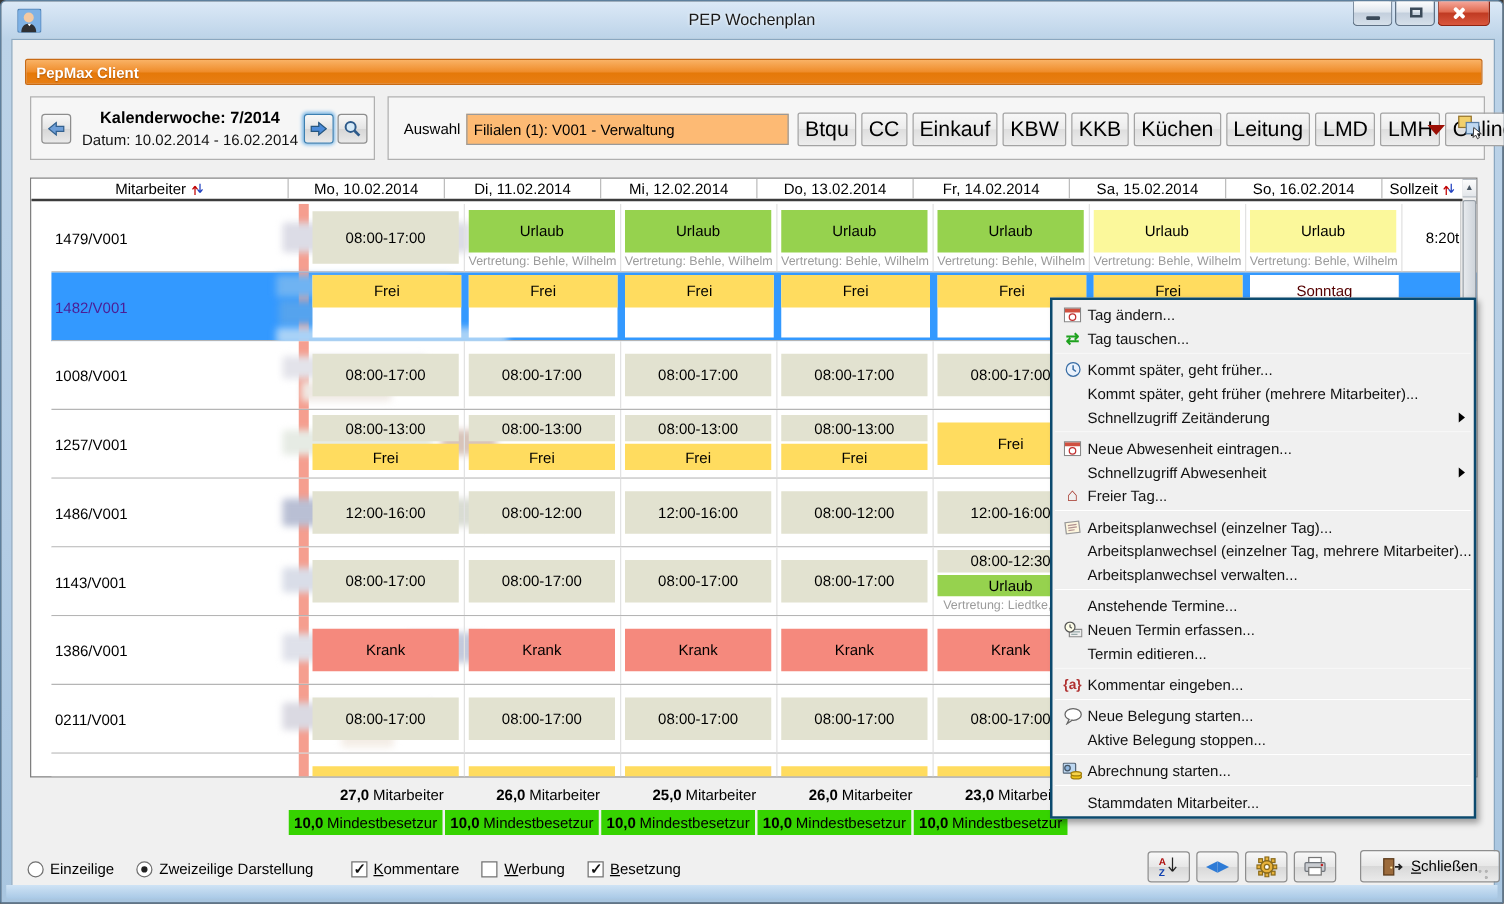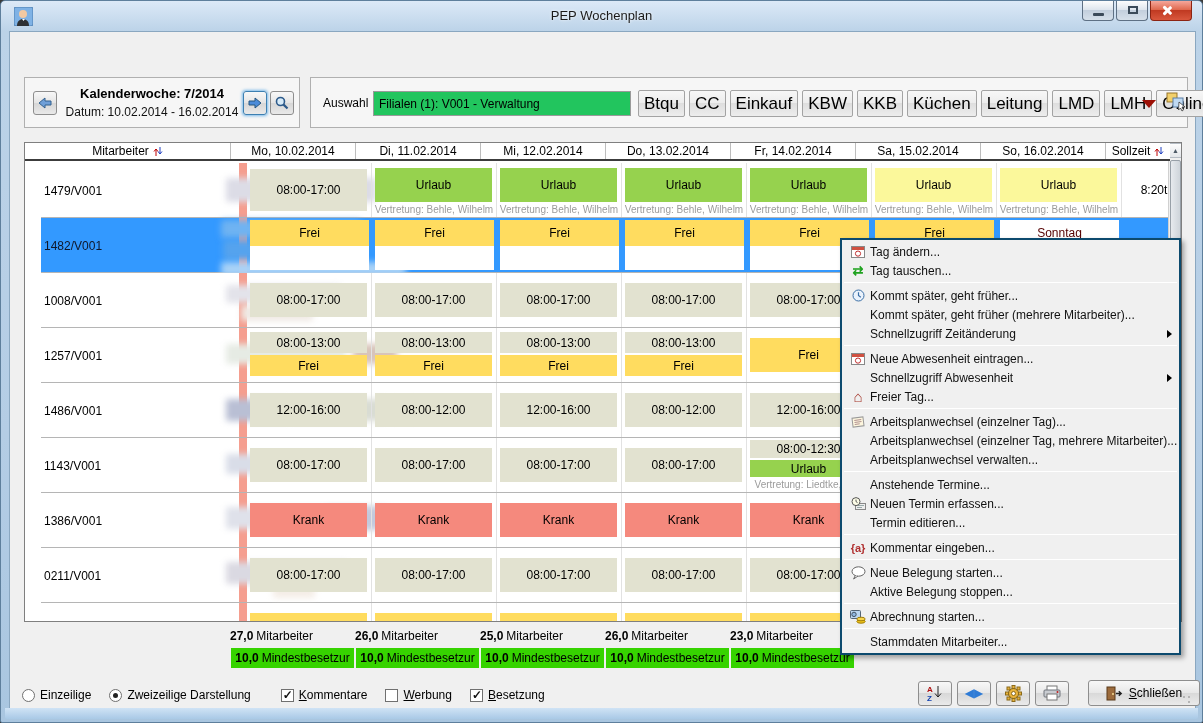--- a/index.html
+++ b/index.html
@@ -39,21 +39,21 @@
   .kw-date { position:absolute; left:38px; top:27px; width:178px; text-align:center; font-size:12px; color:#111; }
   .nav-btn { position:absolute; width:24px; height:24px; top:13px; border:1px solid #8e8e8e; border-radius:3px;
     background:linear-gradient(#f8f8f8,#e4e4e4 50%,#d6d6d6 50%,#e9e9e9); display:flex; align-items:center; justify-content:center; }
   .nav-btn.focused { border-color:#3c7fb1; box-shadow:0 0 3px 1px #7ab8e8; }
   .kw-prev { left:8px; } .kw-next { left:218px; } .kw-search { left:245px; }
 
   .sel-box { position:absolute; left:300px; top:45px; width:878px; height:51px;
     background:#f6f6f6; border:1px solid #b0b0b0; }
   .sel-label { position:absolute; left:12px; top:18px; font-size:12px; }
   .sel-input { position:absolute; left:62px; top:13px; width:258px; height:25px; border:1px solid #9a9a9a;
-    font-size:12px; padding:0 5px; font-family:"Liberation Sans",sans-serif; background:#22c55e; }
+    font-size:12px; padding:0 5px; font-family:"Liberation Sans",sans-serif; background:#fdba74; }
   .filter-bar { position:absolute; left:327px; top:12px; width:496px; display:flex; gap:4px; }
   .filter-btn { height:27px; padding:0 5px; font-size:17px; font-family:"Liberation Sans",sans-serif;
     border:1px solid #a3a3a3; border-radius:2px; white-space:nowrap;
     background:linear-gradient(#f7f7f7,#ececec 50%,#dedede 50%,#ededed); }
   .sel-drop { position:absolute; left:831px; top:22px; width:0; height:0;
     border-left:7px solid transparent; border-right:7px solid transparent; border-top:8px solid #9c1006; }
   .sel-copy { position:absolute; left:855px; top:12px; width:22px; height:22px; }
 
   
   .grid { position:absolute; left:14px; top:110px; width:1158px; height:480px;
@@ -61,21 +61,21 @@
   .ghead { position:absolute; left:0; top:0; width:1145px; height:18px; display:flex;
     border-bottom:2px solid #3c3c3c; background:#fff; z-index:2; }
   .ghead .hcell { font-size:12px; text-align:center; line-height:16px; border-right:1px solid #bdbdbd;
     display:flex; align-items:center; justify-content:center; gap:4px; }
   .h-emp { width:206px; } .h-day { width:125px; } .h-soll { width:64px; border-right:none !important; }
   .gbody { position:absolute; left:16px; top:20px; width:1145px; height:460px; overflow:hidden; }
   .grow { position:relative; width:1145px; height:55px; border-bottom:1px solid #b5b5b5; display:flex; background:#fff; }
   .grow.sel { background:#3399ff; }
   .c-emp { position:relative; width:198px; font-size:12px; }
   .c-emp .eid { position:absolute; left:3px; top:21px; color:#000; }
-  .grow.sel .c-emp .eid { color:#0f172a;text-align:center; }
+  .grow.sel .c-emp .eid { color:#4c1d95;text-align:center; }
   .blurpatch { position:absolute; filter:blur(3px); border-radius:2px; }
   .c-bar { width:8px; background:#f59e8f; }
   .c-day { position:relative; width:125px; border-right:1px solid #e2e2e2; }
   .grow.sel .c-day { border-right:none; }
   .c-soll { position:relative; width:64px; font-size:12px; display:flex; align-items:center; justify-content:center; }
   .blk { position:absolute; left:3px; right:4px; display:flex; align-items:center; justify-content:center;
     font-size:12px; color:#000; }
   .bk-time{background:#e2e2d0} .bk-green{background:#96d24e} .bk-pale{background:#fbf89b}
   .bk-frei{background:#ffdc5f} .bk-krank{background:#f5897d} .bk-red{background:#f20000;color:#550000}
   .cnote { position:absolute; left:0; right:0; top:41px; text-align:center; font-size:10px; color:#9b9b9b; white-space:nowrap; overflow:hidden; }
@@ -84,21 +84,21 @@
   
   .vscroll { position:absolute; right:0; top:0; width:13px; height:478px; background:#f0f0f0; border-left:1px solid #d0d0d0; }
   .sbtn { position:absolute; left:0; width:13px; height:15px; background:linear-gradient(#fdfdfd,#e3e6ea);
     border:1px solid #b5bcc4; font-size:7px; color:#4d5a66; text-align:center; line-height:13px; }
   .sthumb { position:absolute; left:1px; top:17px; width:11px; height:90px; border:1px solid #98a0a8;
     border-radius:2px; background:linear-gradient(90deg,#e7eaee,#ced4da); }
 
   
   .summary { position:absolute; left:220px; top:592px; width:875px; }
   .sumrow { display:flex; }
-  .sumcell { width:125px; height:23px; font-size:12px; display:flex; align-items:center; justify-content:flex-start; gap:3px; }
+  .sumcell { width:125px; height:23px; font-size:12px; display:flex; align-items:center; justify-content:flex-end; gap:3px; }
   .sumcell b { font-weight:bold; }
   .mincell { width:123px; margin:0 1px; height:20px; background:#36d300; font-size:12px;
     display:flex; align-items:center; justify-content:center; gap:3px; overflow:hidden; white-space:nowrap; }
 
   
   .footer { position:absolute; left:12px; top:652px; height:22px; display:flex; align-items:center; font-size:12px; }
   .radio { width:13px; height:13px; border:1px solid #707070; border-radius:50%; background:#fff; margin-right:5px; position:relative; }
   .radio.on:after { content:""; position:absolute; left:3px; top:3px; width:5px; height:5px; border-radius:50%; background:#222; }
   .chk { width:13px; height:13px; border:1px solid #707070; background:#fff; margin-right:5px; position:relative; font-size:12px; }
   .chk.on:after { content:"\2713"; position:absolute; left:1px; top:-2px; font-weight:bold; color:#111; }
@@ -150,20 +150,21 @@
           <span class="glyph-max"></span>
         </div>
       <div class="wbtn close">
           <span class="glyph-x1"></span>
           <span class="glyph-x2"></span>
         </div>
     </div>
   </div>
 
   <div class="client">
+    <div class="banner">PepMax Client</div>
 
     <div class="kw-box">
       <div class="nav-btn kw-prev">
         <svg width="14" height="12">
             <path d="M13 4H7V1L1 6l6 5V8h6z" fill="#6f9fd8" stroke="#33618f"></path>
           </svg>
       </div>
       <div class="kw-week">Kalenderwoche: 7/2014</div>
       <div class="kw-date">Datum: 10.02.2014 - 16.02.2014</div>
       <div class="nav-btn kw-next focused">

